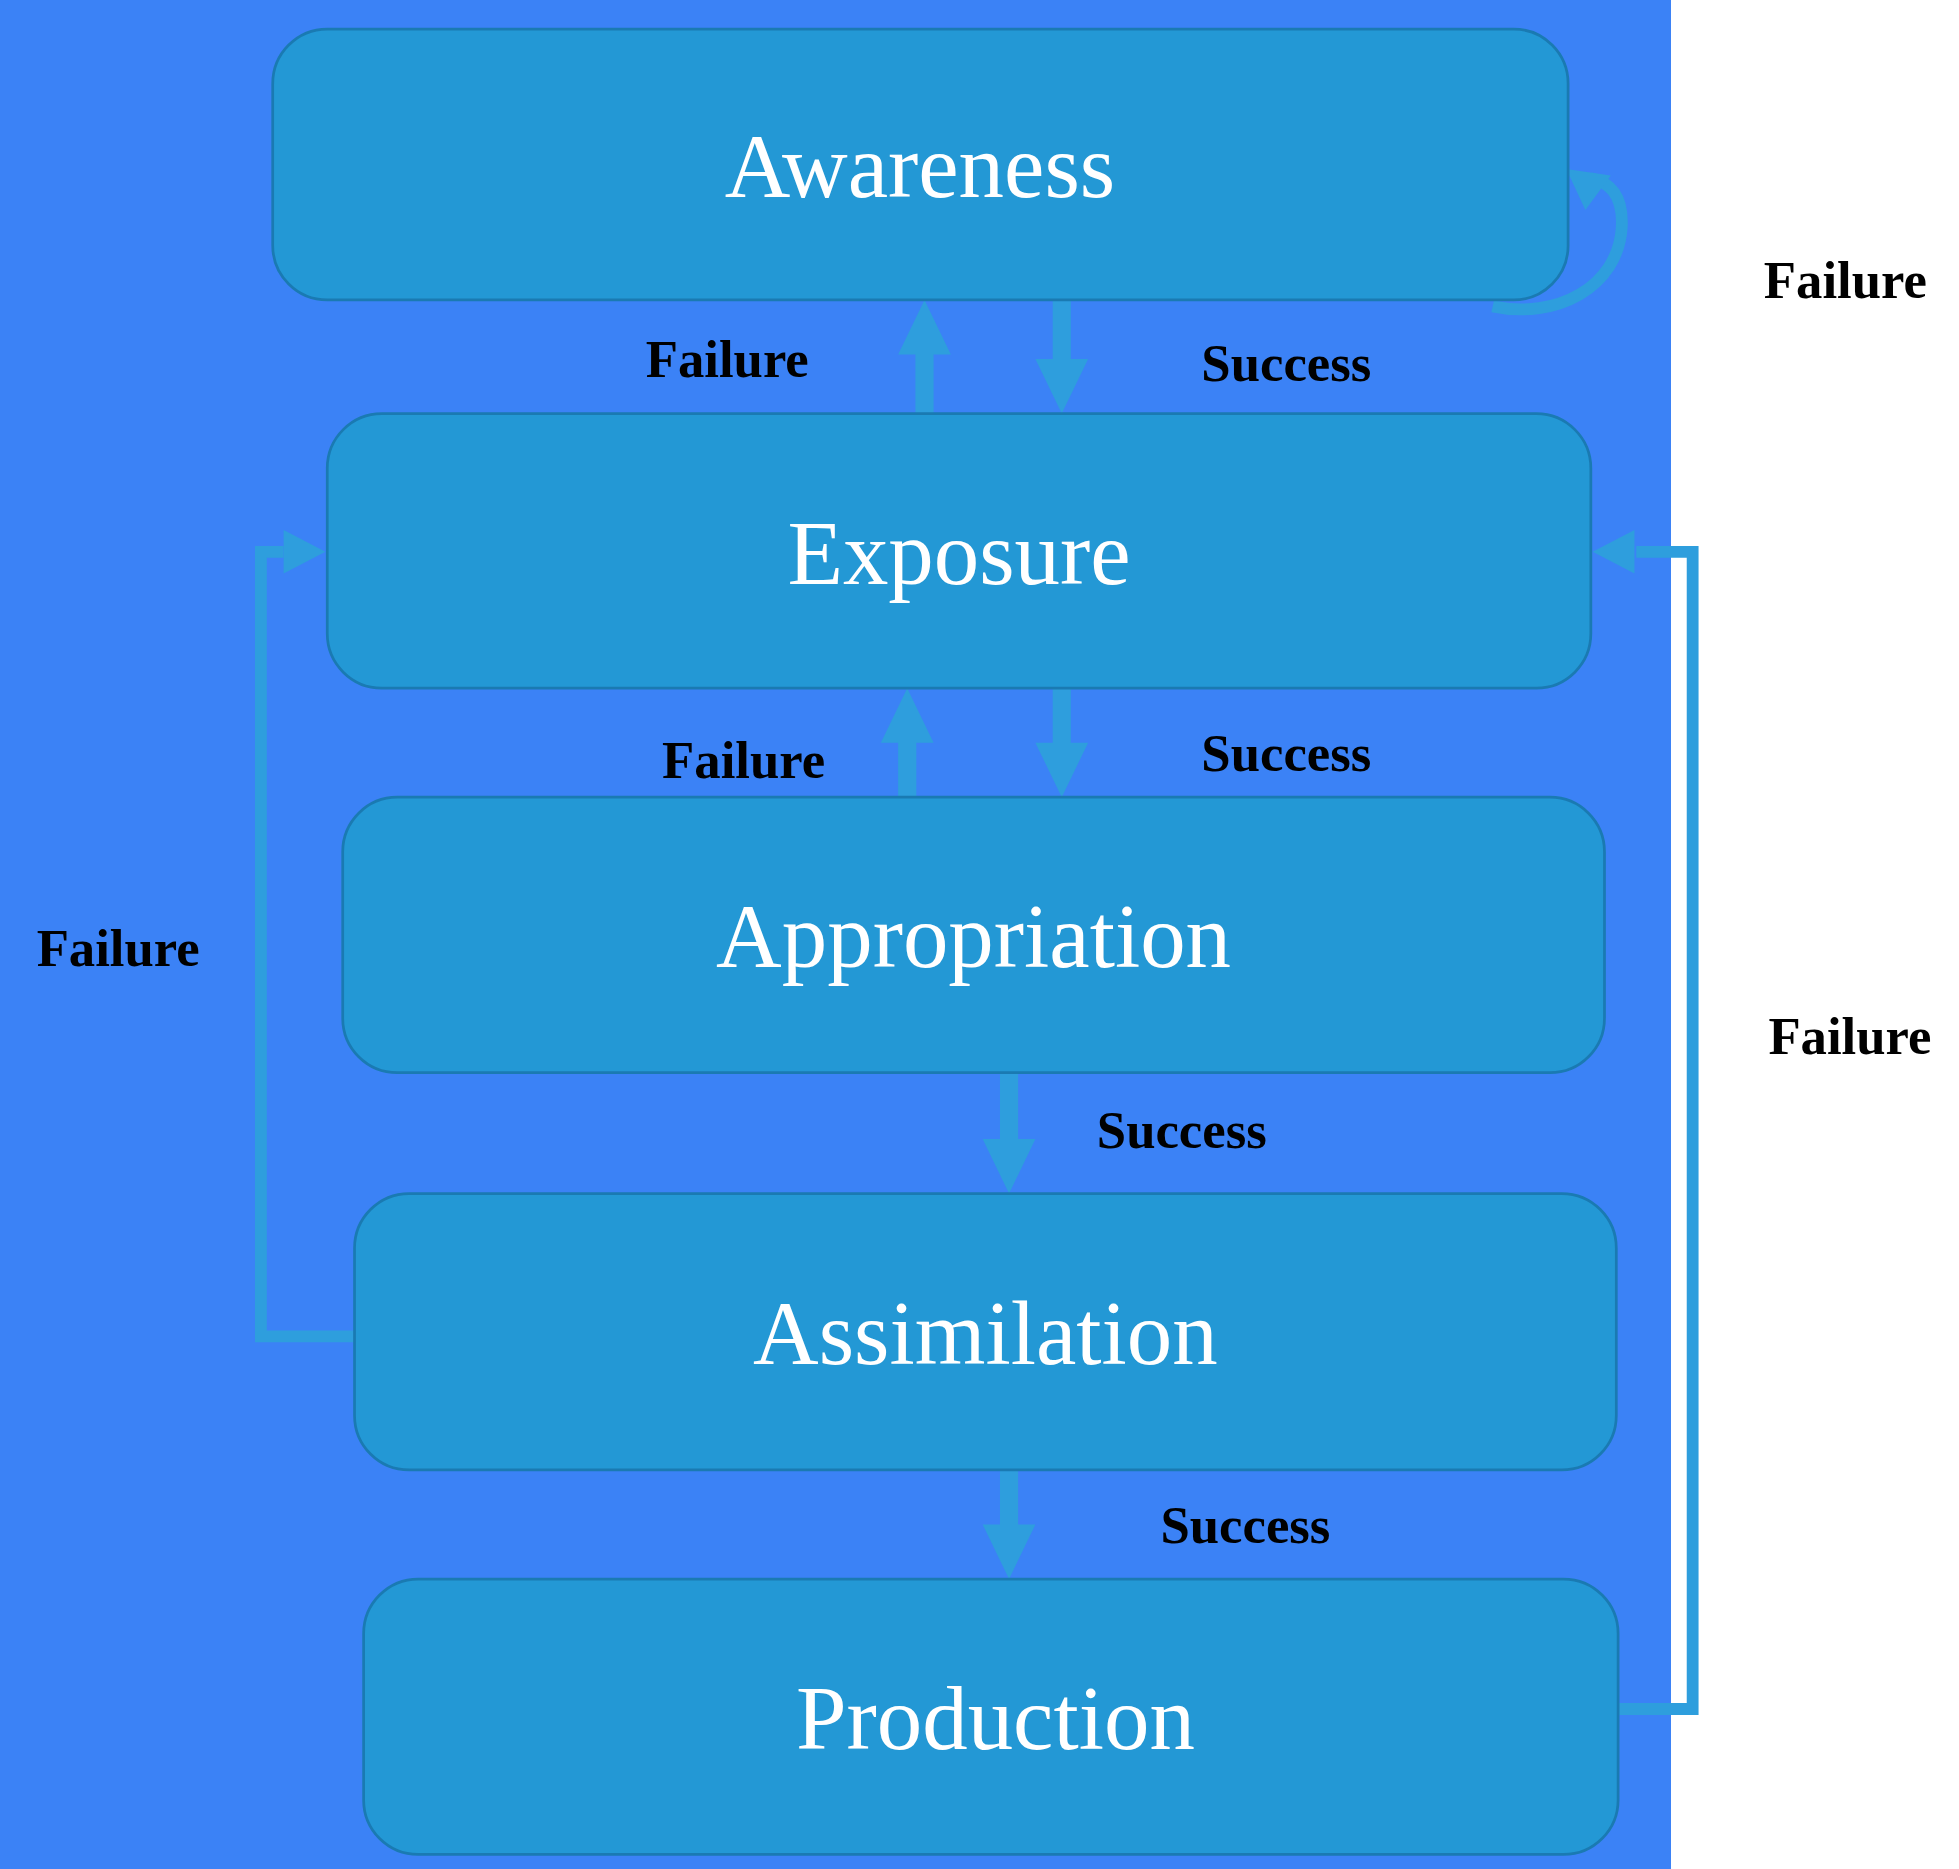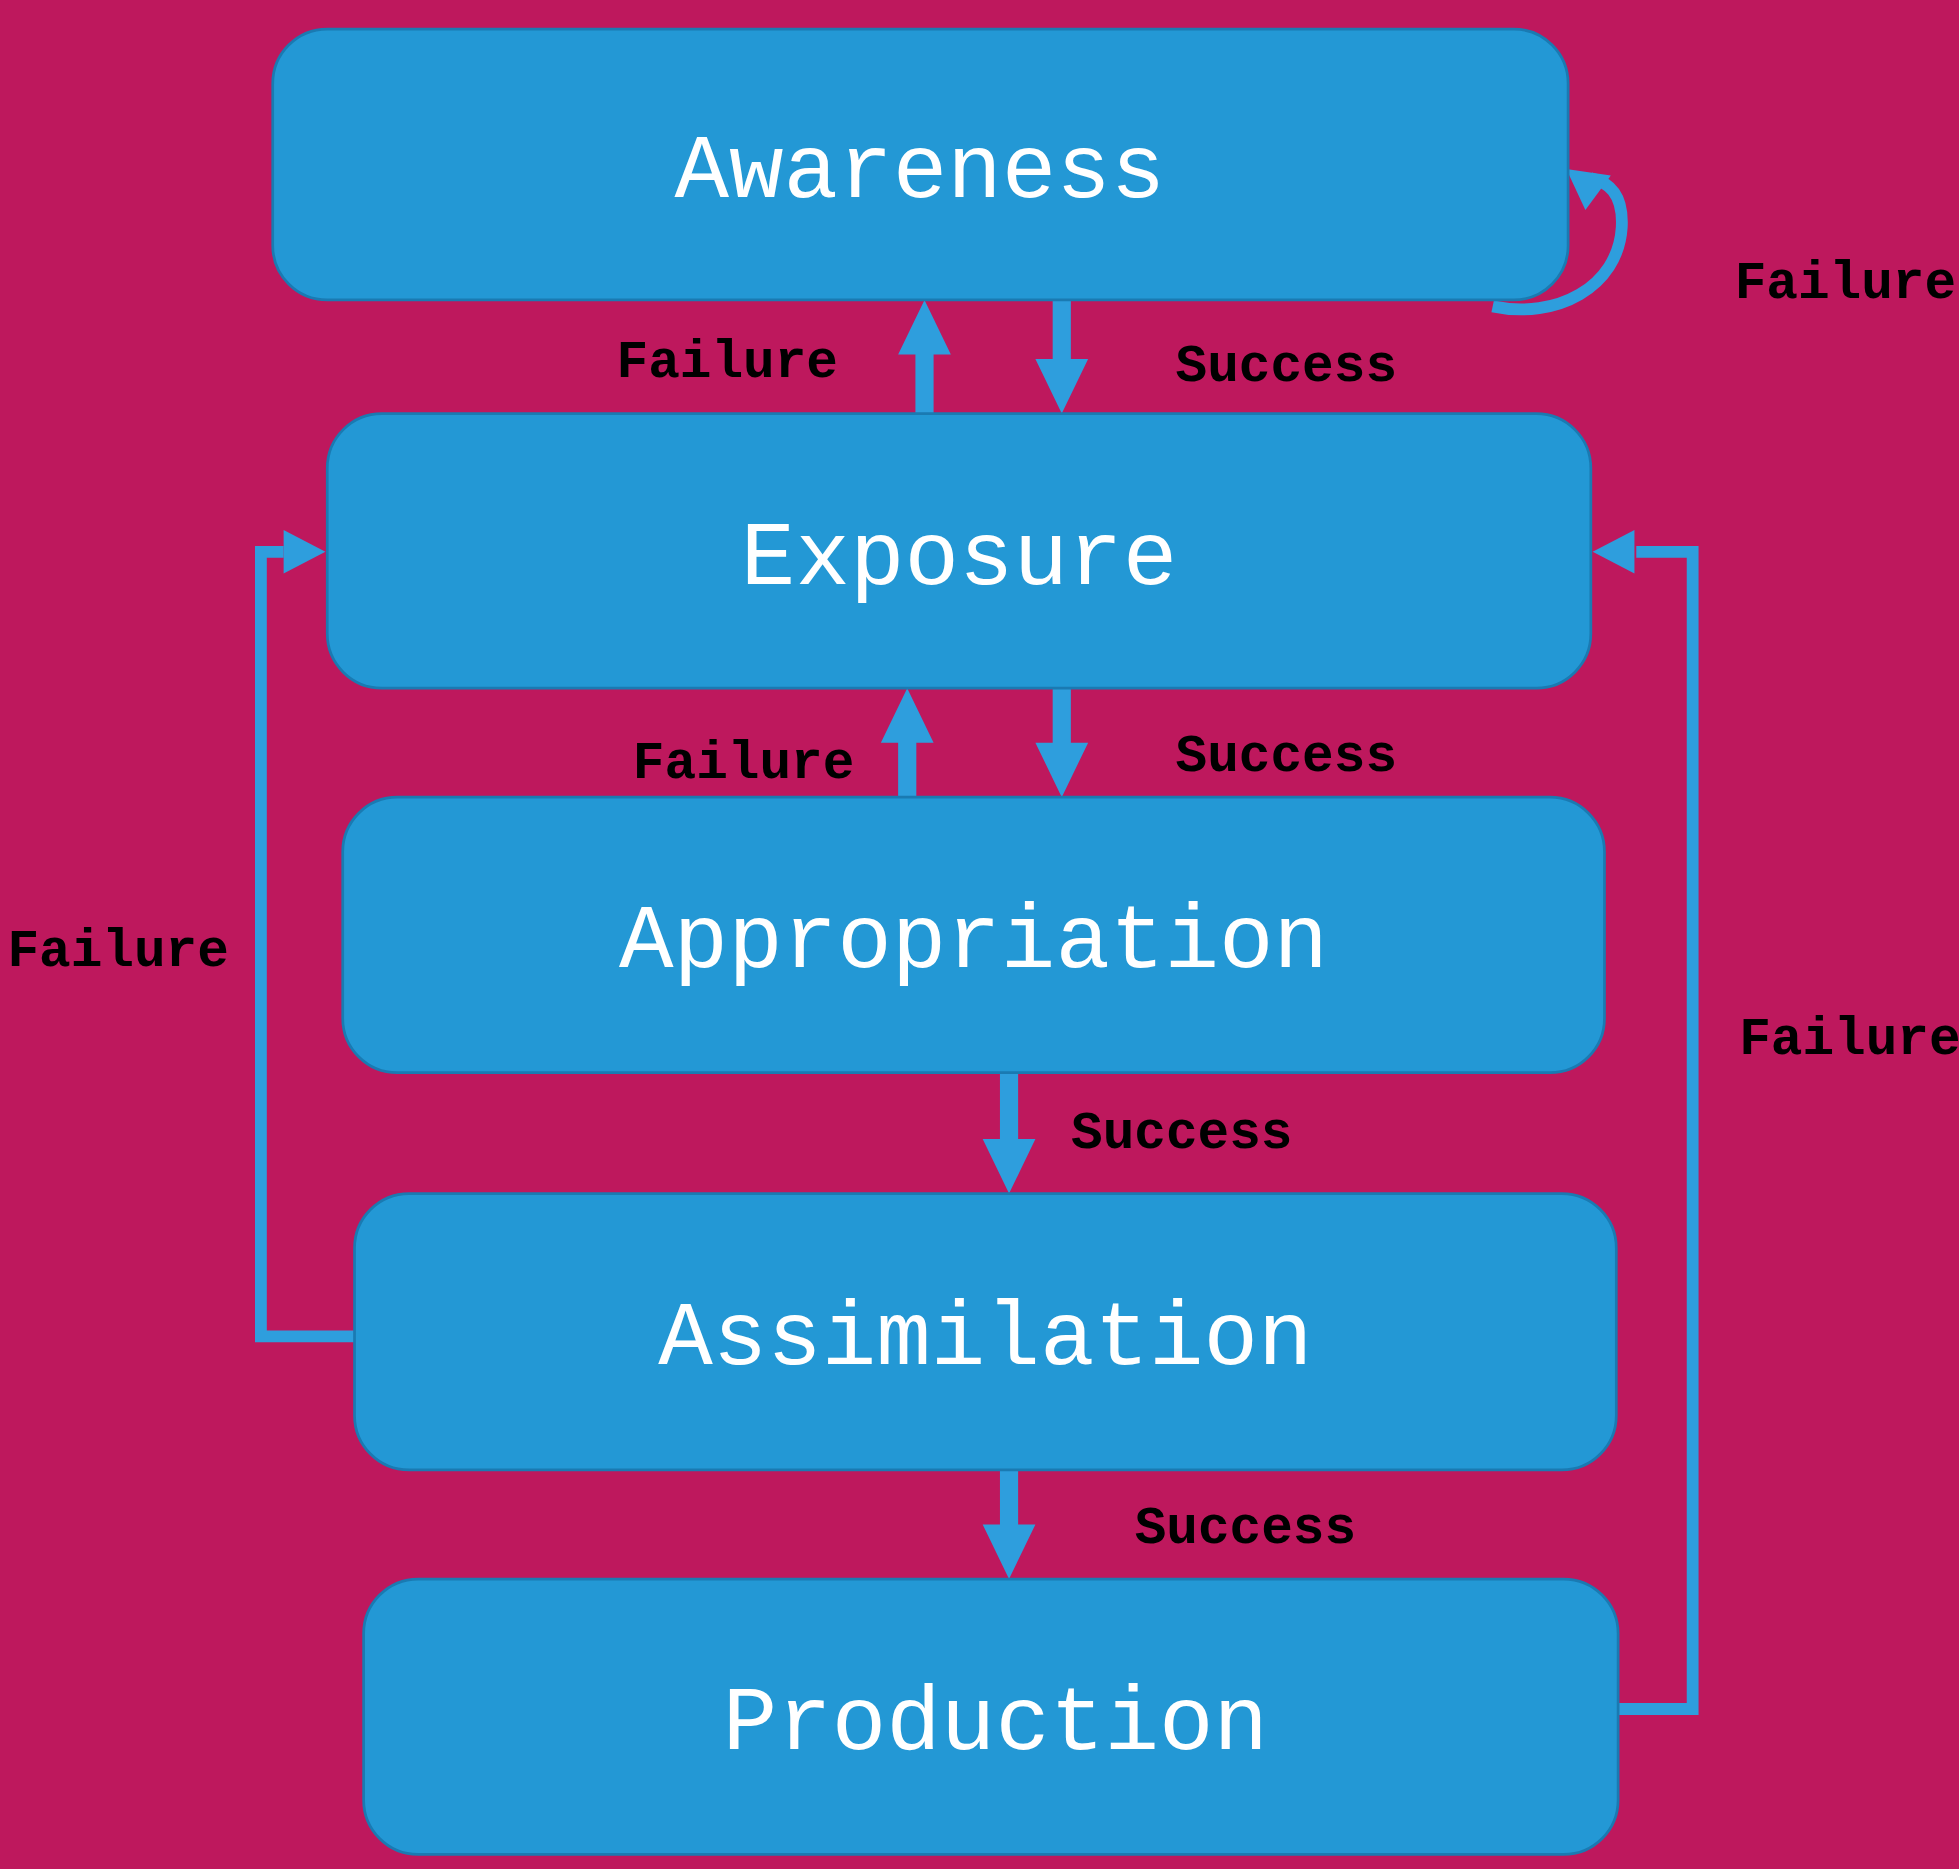--- a/index.html
+++ b/index.html
@@ -1,20 +1,20 @@
 <!DOCTYPE html>
 <html style="font-size:14.5px"><head>
 <meta charset="utf-8">
 <style>
   html,body{margin:0;padding:0;background:#ffffff;}
   .stage{
     position:relative;
-    width:1959px;height:1869px;
-    background:#be185d;
-    font-family:Liberation Mono, monospace;
+    width:1671px;height:1869px;
+    background:#3b82f6;
+    font-family:Liberation Serif, serif;
   }
   svg{display:block;}
   .node-rect{
     fill:#2398d5;
     stroke:#1a7ab2;
     stroke-width:3;
   }
   .node-label{
     fill:#ffffff;
     font-size:100px;

